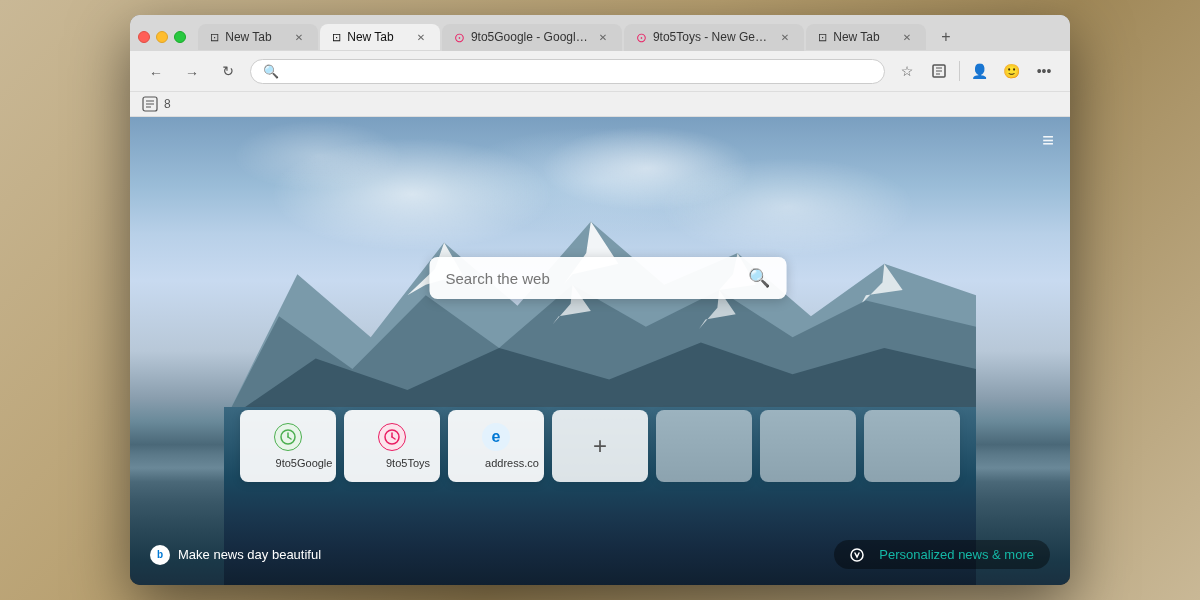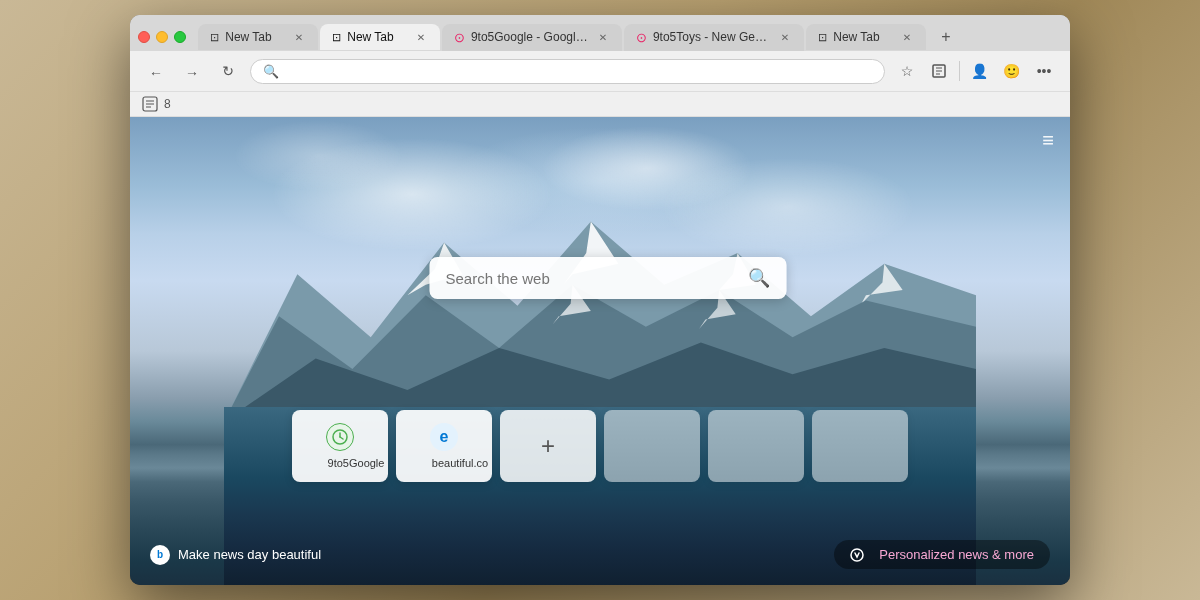--- a/index.html
+++ b/index.html
@@ -449,21 +449,21 @@
       display: flex;
       align-items: center;
       justify-content: center;
       font-size: 10px;
       font-weight: bold;
       color: #0078d4;
     }
 
     .news-btn {
       background: rgba(0,0,0,0.4);
-      color: #f9a8d4;
+      color: #14b8a6;
       border: none;
       border-radius: 20px;
       padding: 7px 16px;
       font-size: 13px;
       cursor: pointer;
       display: flex;
       align-items: center;
       gap: 15px;
     }
   </style>
@@ -596,27 +596,37 @@
 
               <svg width="16" height="16" viewBox="0 0 16 16">
                 <circle cx="8" cy="8" r="7" fill="none" stroke="#4caf50" stroke-width="1.5"></circle>
                 <line x1="8" y1="4" x2="8" y2="8" stroke="#4caf50" stroke-width="1.5" stroke-linecap="round"></line>
                 <line x1="8" y1="8" x2="11" y2="10" stroke="#4caf50" stroke-width="1.5" stroke-linecap="round"></line>
               </svg>
             </div>
             <span class="quick-link-label">9to5Google</span>
           </div>
 
+          <div class="quick-link-card">
+            <div class="quick-link-icon" style="background:#fce4ec; color:#e91e63; border: 1.5px solid #e91e63; width:28px; height:28px; border-radius:50%; display:flex; align-items:center; justify-content:center;">
+              <svg width="16" height="16" viewBox="0 0 16 16">
+                <circle cx="8" cy="8" r="7" fill="none" stroke="#e91e63" stroke-width="1.5"></circle>
+                <line x1="8" y1="4" x2="8" y2="8" stroke="#e91e63" stroke-width="1.5" stroke-linecap="round"></line>
+                <line x1="8" y1="8" x2="11" y2="10" stroke="#e91e63" stroke-width="1.5" stroke-linecap="round"></line>
+              </svg>
+            </div>
+            <span class="quick-link-label">9to5Toys</span>
+          </div>
 
 
           <div class="quick-link-card">
             <div class="quick-link-icon" style="background:#e3f2fd; color:#0078d4; width:28px; height:28px; border-radius:50%; display:flex; align-items:center; justify-content:center; font-size:16px; font-weight:bold;">
               e
             </div>
-            <span class="quick-link-label">beautiful.co</span>
+            <span class="quick-link-label">address.co</span>
           </div>
 
           <div class="quick-link-add">+</div>
 
           <div class="quick-link-empty"></div>
           <div class="quick-link-empty"></div>
           <div class="quick-link-empty"></div>
         </div>
 
         <div class="newtab-bottom">

